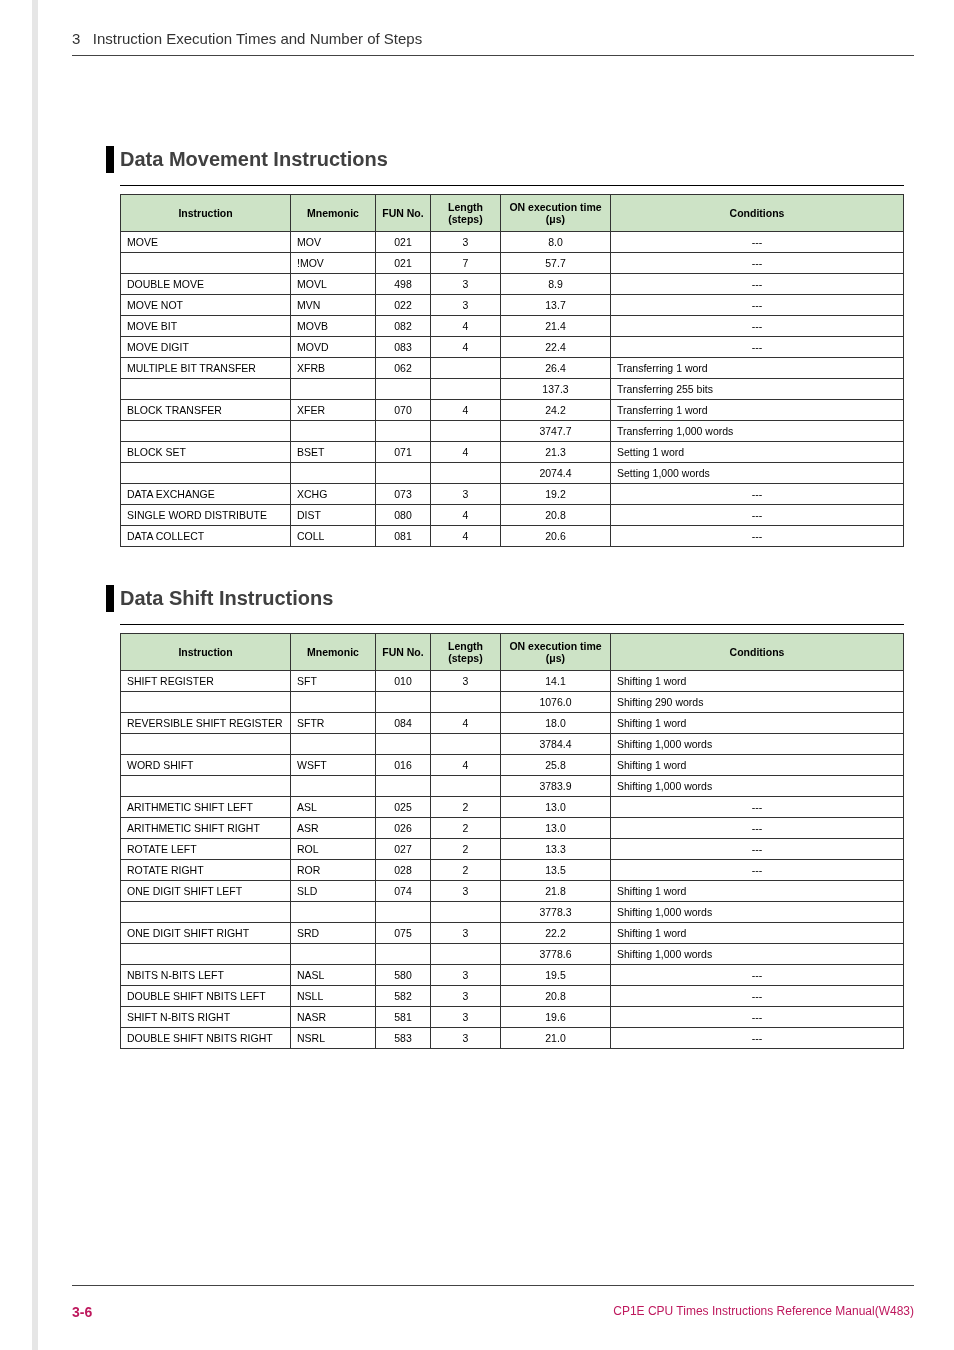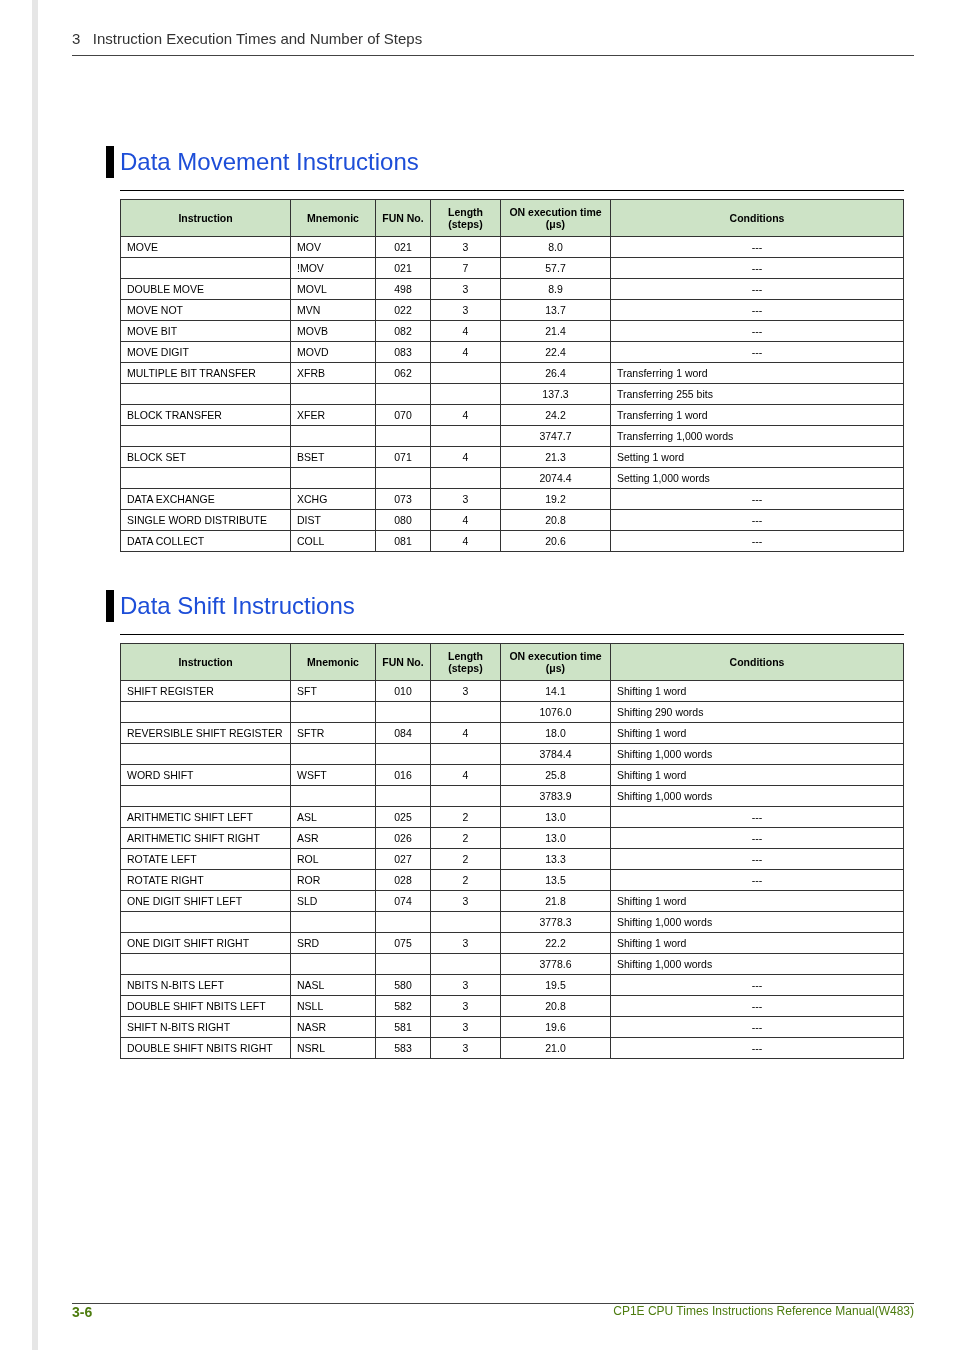--- a/index.html
+++ b/index.html
@@ -39,23 +39,23 @@
     align-items: stretch;
     margin-bottom: 14px;
     margin-left: -14px;
   }
   .section-title .bar {
     width: 8px;
     background: #000;
     margin-right: 6px;
   }
   .section-title h2 {
-    font-size: 24px;
-    font-weight: normal;
-    color: #1d4ed8;
+    font-size: 20px;
+    font-weight: bold;
+    color: #404040;
     padding: 2px 0;
   }
   .section-title-underline {
     border: none;
     border-top: 1.5px solid #000;
     margin-top: -2px;
     margin-bottom: 8px;
   }
   table.data {
     width: 100%;
@@ -84,25 +84,25 @@
   .col-mn    { width: 85px; }
   .col-fun   { width: 55px; }
   .col-len   { width: 70px; }
   .col-on    { width: 110px; }
   .col-cond  { }
   .footer {
     position: absolute;
     bottom: 30px;
     left: 72px; right: 40px;
     border-top: 1px solid #444;
-    padding-top: 0;
+    padding-top: 18px;
     display: flex;
     justify-content: space-between;
     font-size: 12px;
-    color: #4d7c0f;
+    color: #be185d;
   }
   .footer .pn { font-weight: bold; font-size: 14px; }
 </style>
 </head>
 <body>
 
 <div class="page">
   <div class="left-bar"></div>
 
   <div class="header">

